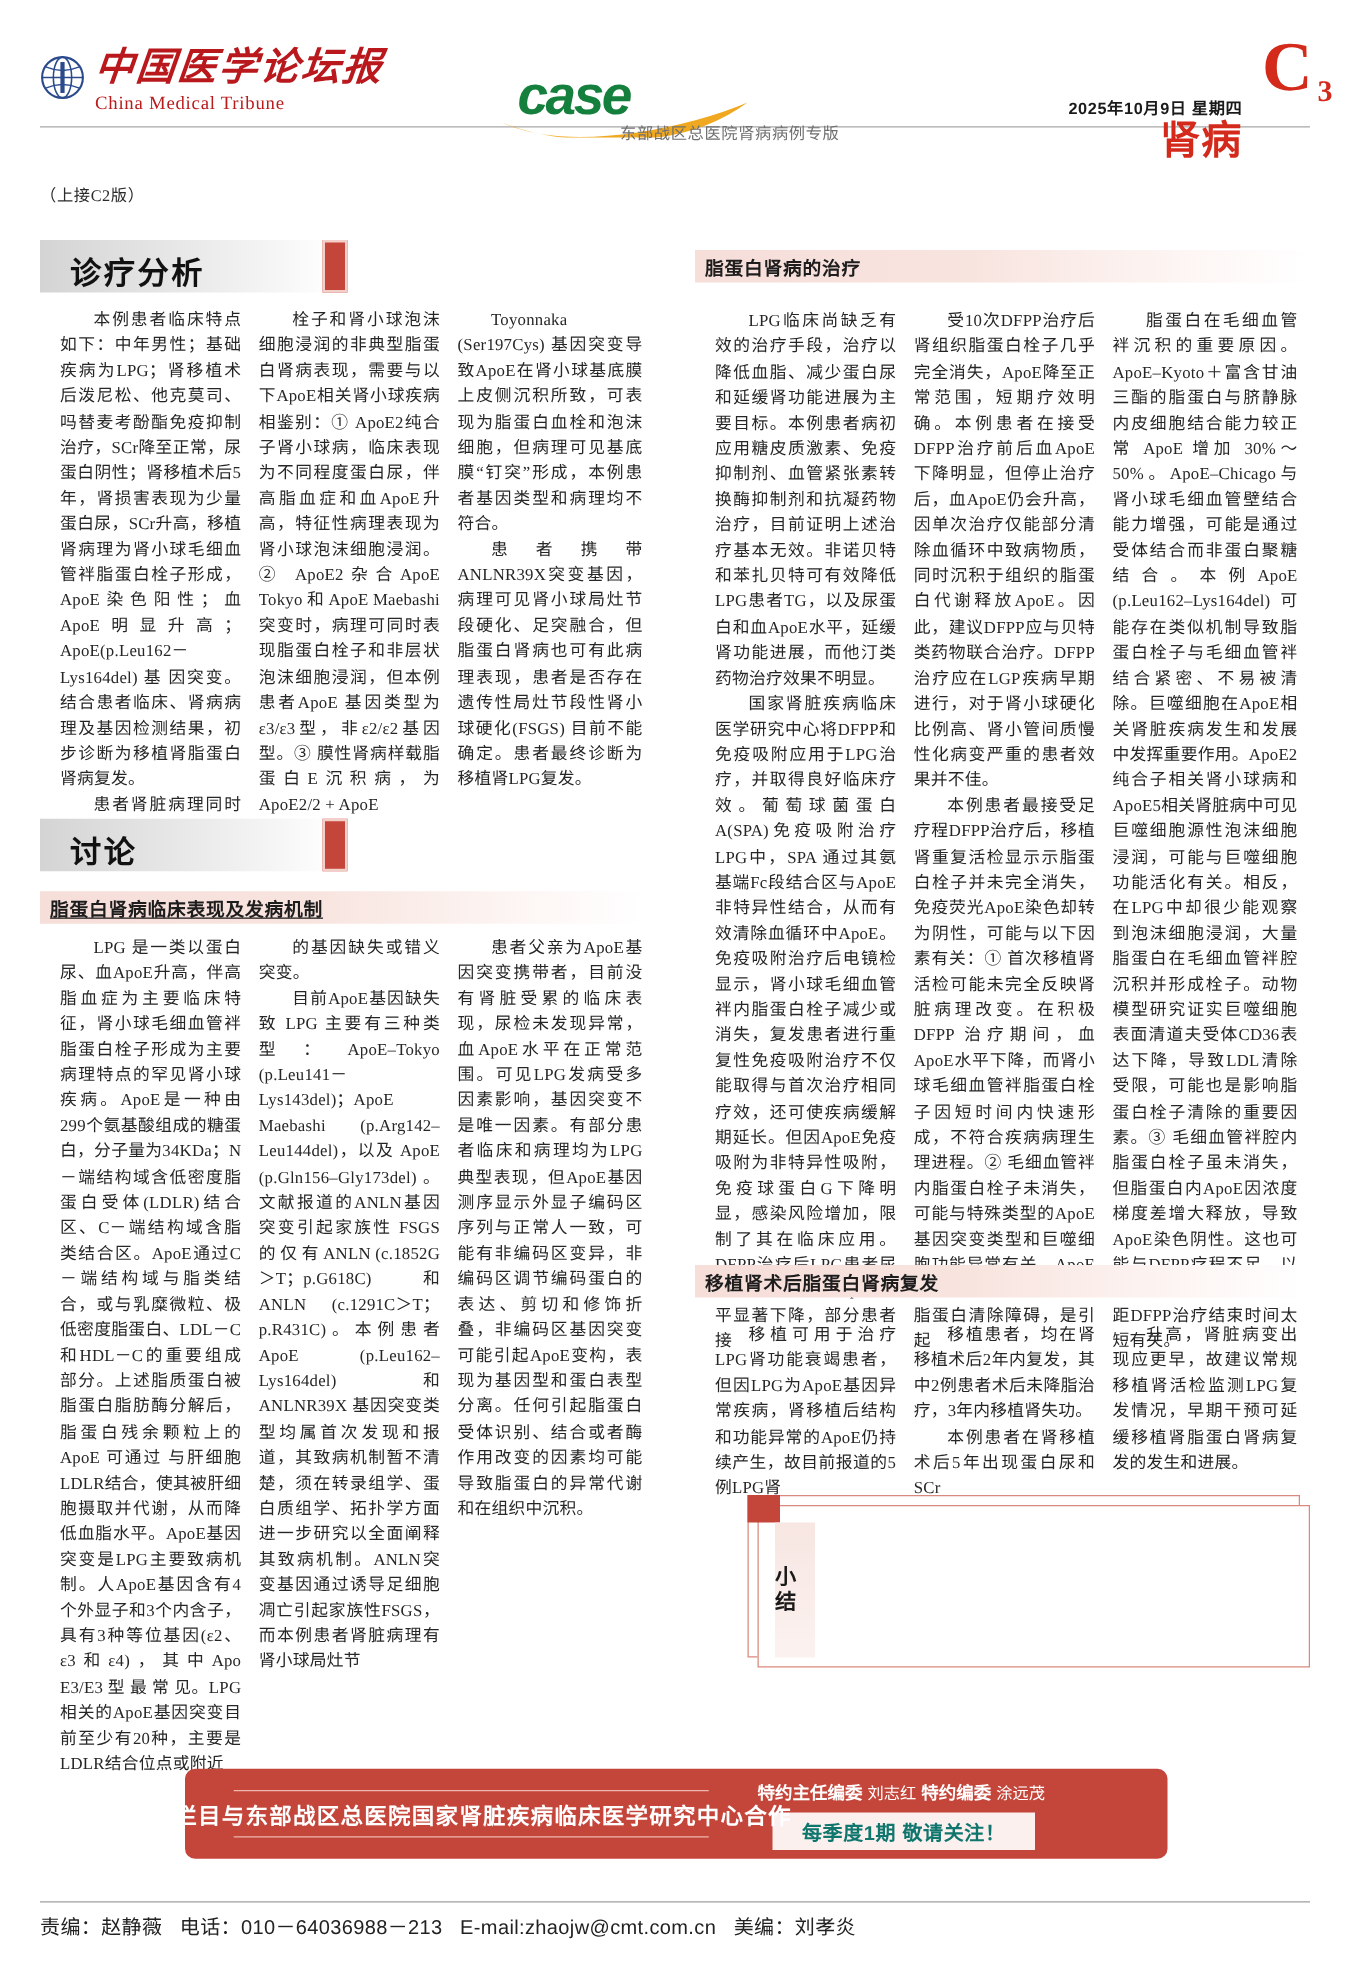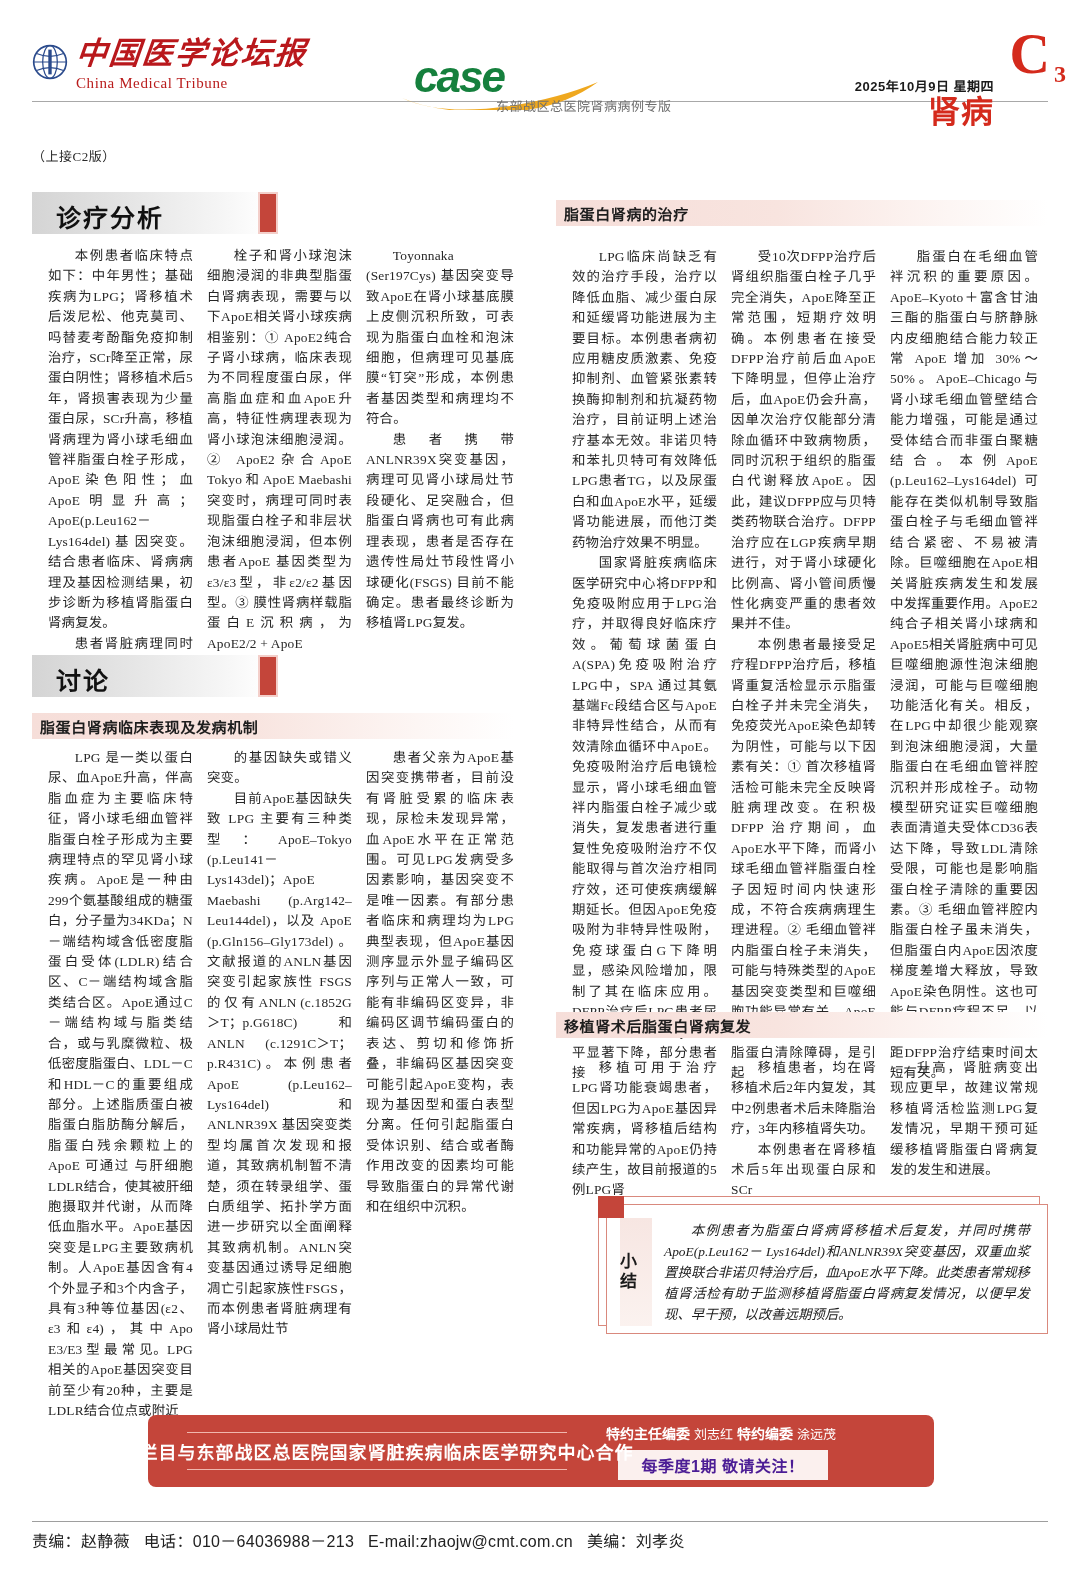--- a/index.html
+++ b/index.html
@@ -167,21 +167,21 @@
   .banner-right{
     margin-left:14px;display:flex;flex-direction:column;align-items:center;
   }
   .credits{
     font-family:"Liberation Sans",sans-serif;
     font-size:14px;color:#ffffff;white-space:nowrap;margin-bottom:7px;
   }
   .credits b{font-weight:700;}
   .credits .nm{font-weight:400;font-size:13px;padding:0 4px;}
   .notice{
-    background:#fbf0ee;color:#4c1d95;
+    background:#fbf0ee;color:#0f766e;
     font-family:"Liberation Sans",sans-serif;
     font-size:16px;font-weight:700;letter-spacing:.5px;
     padding:3px 24px;white-space:nowrap;
   }
 
   
   .foot-rule{position:absolute;left:32px;top:1521px;width:1016px;height:1px;background:#9e9e9e;}
   .footer-line{
     position:absolute;left:32px;top:1528px;
     font-family:"Liberation Sans",sans-serif;
@@ -248,21 +248,21 @@
       <p>患者携带ANLNR39X突变基因，病理可见肾小球局灶节段硬化、足突融合，但脂蛋白肾病也可有此病理表现，患者是否存在遗传性局灶节段性肾小球硬化(FSGS) 目前不能确定。患者最终诊断为移植肾LPG复发。</p>
     </div>
 
   <div class="bighead" style="left:32px;top:655px;width:246px;">
     <div class="bar">
         <span>讨论</span>
       </div>
     <div class="blk"></div>
   </div>
 
-  <div class="subhead" style="left:32px;top:713px;width:482px;">
+  <div class="subhead" style="left:32px;top:713px;width:482px;text-decoration:underline;">
     <span>脂蛋白肾病临床表现及发病机制</span>
   </div>
 
   <div class="col" style="left:48px;top:748px;width:145px;height:600px;">
       <p>LPG 是一类以蛋白尿、血ApoE升高，伴高脂血症为主要临床特征，肾小球毛细血管袢脂蛋白栓子形成为主要病理特点的罕见肾小球疾病。ApoE是一种由299个氨基酸组成的糖蛋白，分子量为34KDa；N－端结构域含低密度脂蛋白受体(LDLR)结合区、C－端结构域含脂类结合区。ApoE通过C－端结构域与脂类结合，或与乳糜微粒、极低密度脂蛋白、LDL－C和HDL－C的重要组成部分。上述脂质蛋白被脂蛋白脂肪酶分解后，脂蛋白残余颗粒上的ApoE 可通过 与肝细胞LDLR结合，使其被肝细胞摄取并代谢，从而降低血脂水平。ApoE基因突变是LPG主要致病机制。人ApoE基因含有4个外显子和3个内含子，具有3种等位基因(ε2、ε3和ε4)，其中Apo E3/E3 型 最 常 见。LPG相关的ApoE基因突变目前至少有20种，主要是LDLR结合位点或附近</p>
     </div>
   <div class="col" style="left:207px;top:748px;width:145px;height:600px;">
       <p>的基因缺失或错义突变。</p>
       <p>目前ApoE基因缺失致 LPG 主要有三种类型：ApoE–Tokyo (p.Leu141－ Lys143del)；ApoE Maebashi (p.Arg142–Leu144del)，以及 ApoE (p.Gln156–Gly173del)。文献报道的ANLN基因突变引起家族性 FSGS 的 仅 有 ANLN (c.1852G＞T；p.G618C) 和 ANLN (c.1291C＞T；p.R431C)。本例患者ApoE (p.Leu162–Lys164del) 和ANLNR39X 基因突变类型均属首次发现和报道，其致病机制暂不清楚，须在转录组学、蛋白质组学、拓扑学方面进一步研究以全面阐释其致病机制。ANLN突变基因通过诱导足细胞凋亡引起家族性FSGS，而本例患者肾脏病理有肾小球局灶节</p>
     </div>
@@ -299,21 +299,20 @@
     </div>
   <div class="col" style="left:890px;top:1058px;width:148px;height:120px;">
       <p>升高，肾脏病变出现应更早，故建议常规移植肾活检监测LPG复发情况，早期干预可延缓移植肾脂蛋白肾病复发的发生和进展。</p>
     </div>
 
   <div class="sumbox">
     <div class="frame-outer"></div>
     <div class="frame-inner"></div>
     <div class="corner"></div>
     <div class="label">小结</div>
-    <div class="sumtext">本例患者为脂蛋白肾病肾移植术后复发，并同时携带ApoE(p.Leu162－ Lys164del)和ANLNR39X突变基因，双重血浆置换联合非诺贝特治疗后，血ApoE水平下降。此类患者常规移植肾活检有助于监测移植肾脂蛋白肾病复发情况，以便早发现、早干预，以改善远期预后。</div>
   </div>
 
   <div class="banner">
     <div class="banner-left">
       <div class="rule"></div>
       <div class="txt">本栏目与东部战区总医院国家肾脏疾病临床医学研究中心合作</div>
       <div class="rule"></div>
     </div>
     <div class="banner-right">
       <div class="credits">

